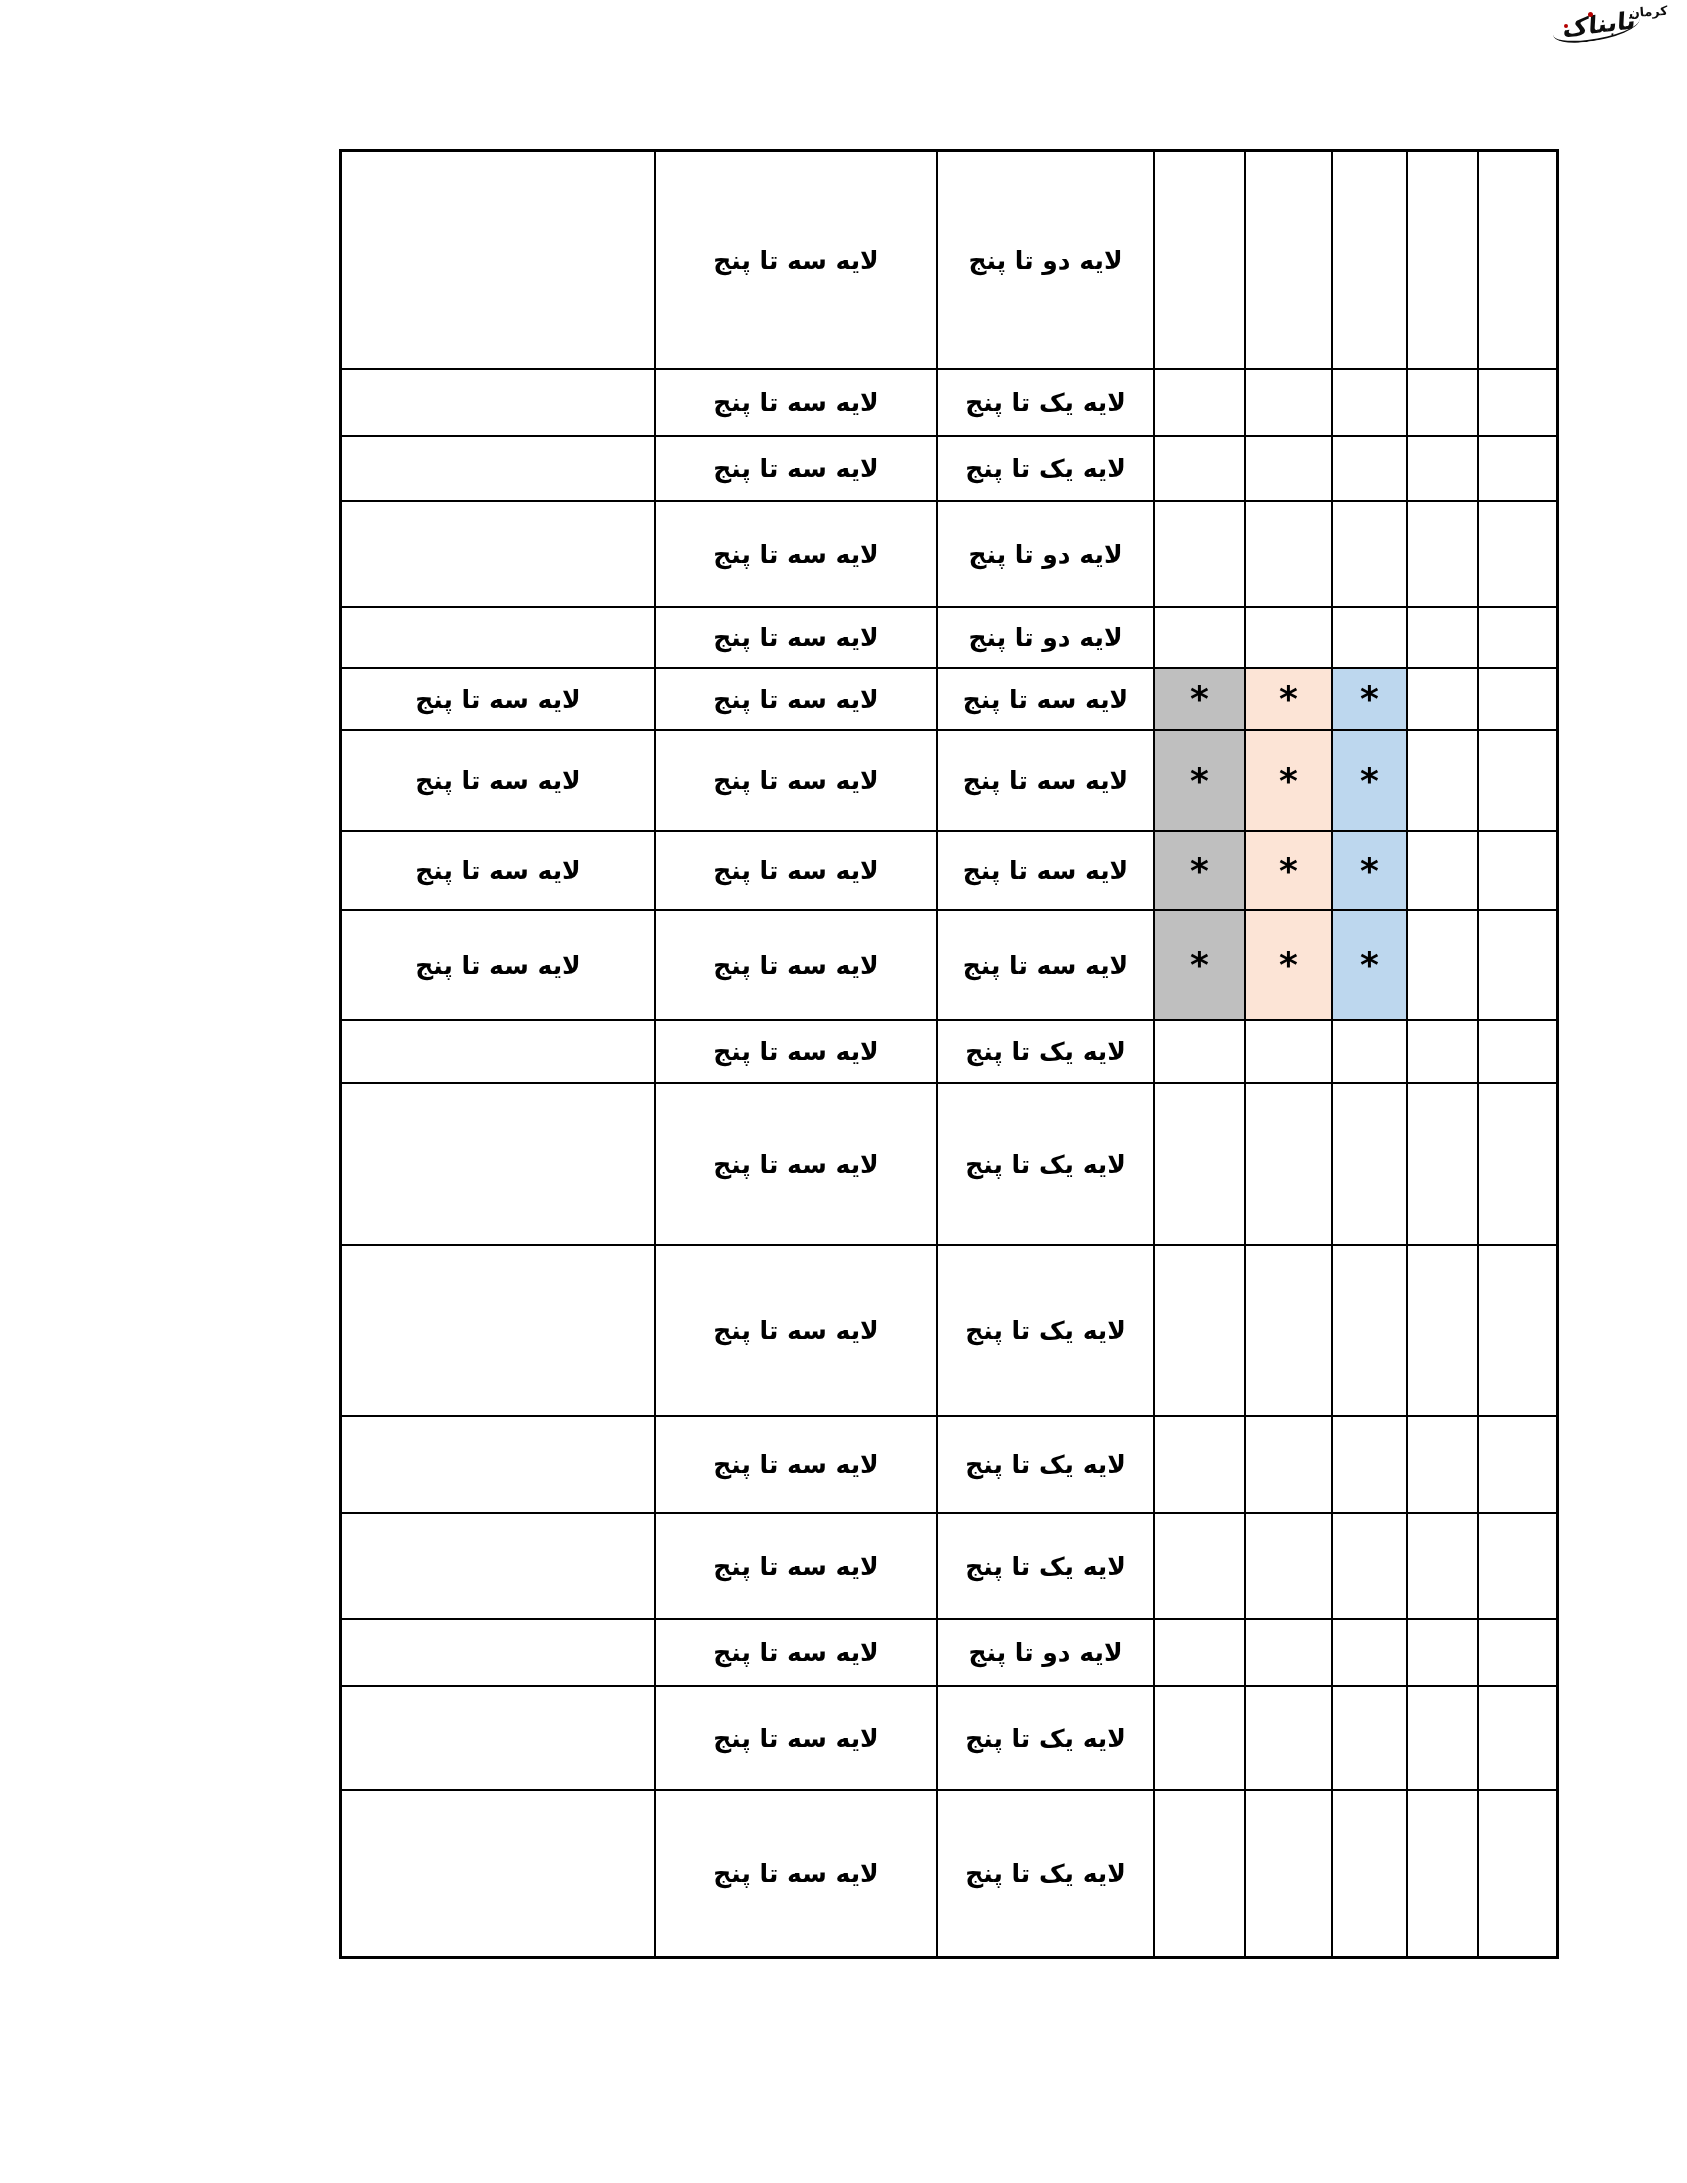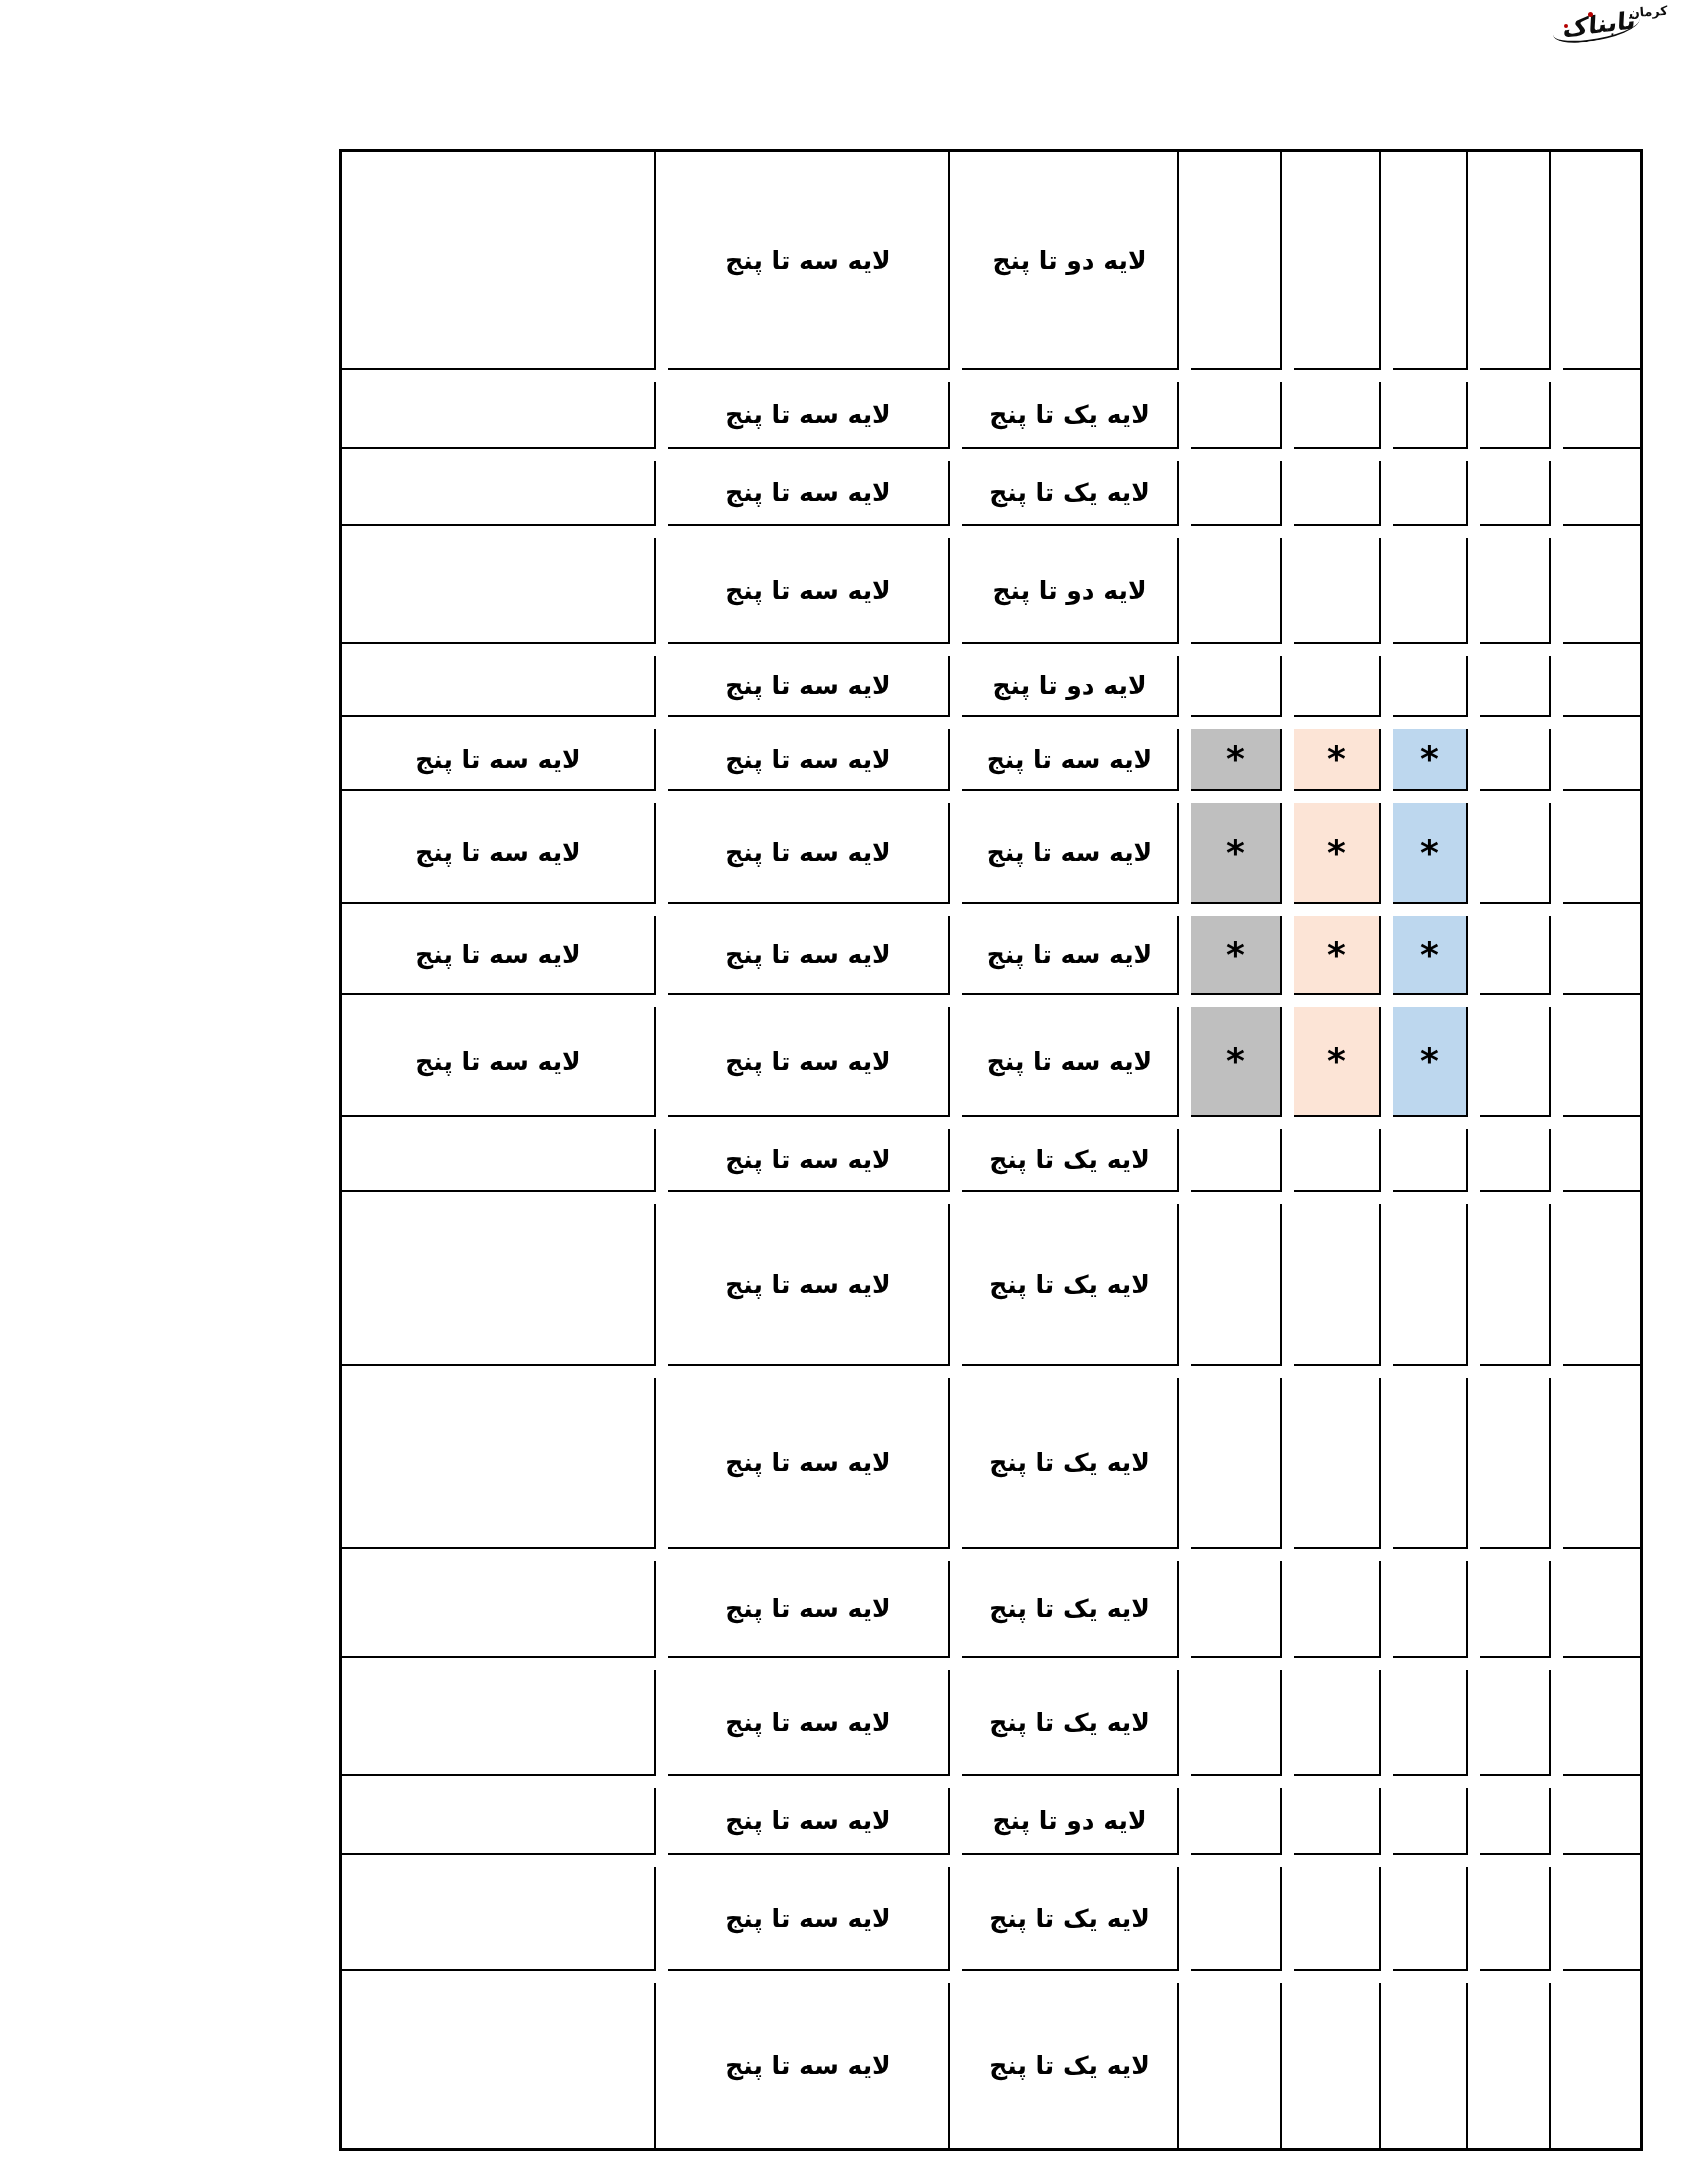--- a/index.html
+++ b/index.html
@@ -22,21 +22,21 @@
     padding:0 4px 1.3px 9.3px;line-height:1;
   }
   .logo-dot{position:absolute;top:8px;right:78px;width:5.3px;height:5.3px;
     background:var(--c-red,#b40000);border-radius:50%;}
   .logo-dot2{position:absolute;top:20px;right:103px;width:4px;height:4px;
     background:var(--c-red,#b40000);border-radius:50%;}
 
   
   .table-grid{
     position:absolute;left:339px;top:149px;
-    display:grid;border:3.3px solid #000;background:#fff;gap:12px;
+    display:grid;border:3.3px solid #000;background:#fff;
   }
   .cell{
     border-right:2px solid #000;border-bottom:2px solid #000;
     display:flex;align-items:center;justify-content:center;
     direction:rtl;text-align:center;
     font-weight:bold;font-size:25px;color:#000;
     overflow:hidden;white-space:nowrap;
   }
   .cell.last-col{border-right:none;}
   .cell.last-row{border-bottom:none;}

